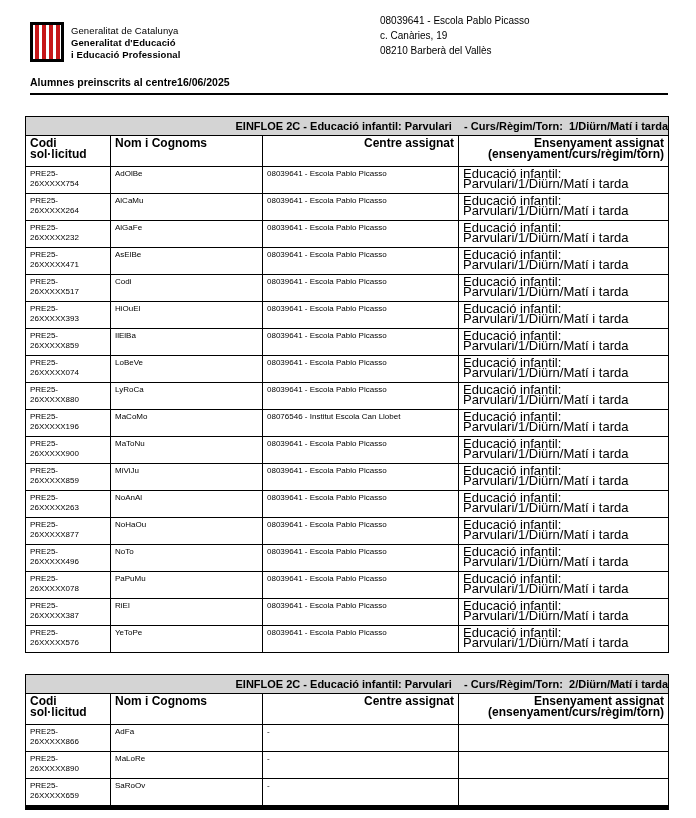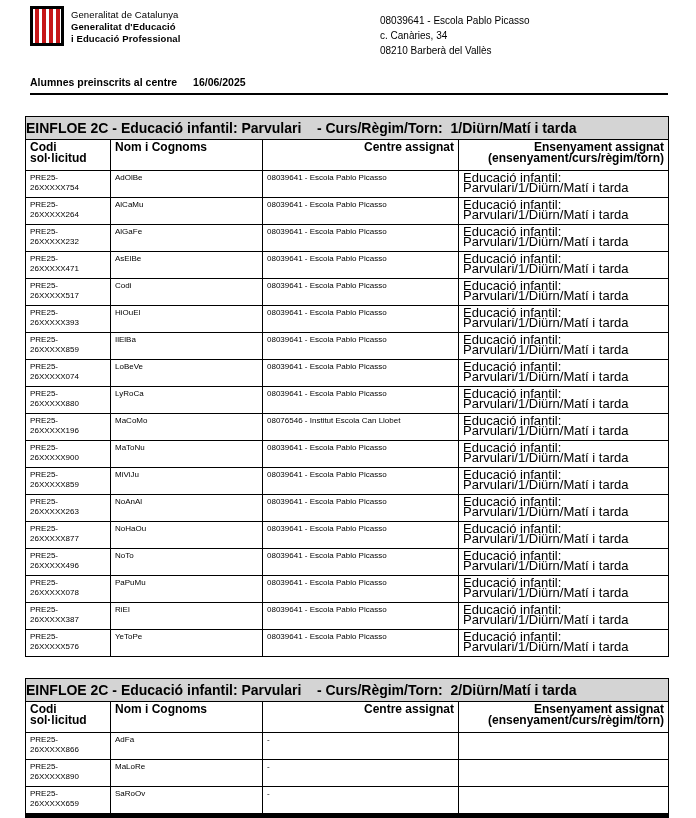--- a/index.html
+++ b/index.html
@@ -6,55 +6,55 @@
   .page {
     position:relative;
     width:696px; height:818px;
     background:#ffffff;
     font-family:"Liberation Sans", sans-serif;
     color:#000;
     overflow:hidden;
   }
   
   .doc-header { position:relative; height:58px; }
-  .org-block { position:absolute; left:30px; top:6px; display:flex; gap:7px; }
+  .org-block { position:absolute; left:30px; top:22px; display:flex; gap:7px; }
   .logo-mark {
     width:28px; height:34px;
     border:3px solid #000;
     background:linear-gradient(90deg,
       #fff 0 2px, #c61618 2px 6px,
       #fff 6px 9px, #c61618 9px 13px,
       #fff 13px 16px, #c61618 16px 20px,
       #fff 20px 23px, #c61618 23px 27px,
       #fff 27px 28px);
   }
   .org-lines { font-size:9.5px; line-height:12px; padding-top:3px; letter-spacing:.1px; }
   .org-line-2, .org-line-3 { font-weight:bold; }
   .school-block { position:absolute; left:380px; top:13px; font-size:10px; line-height:15px; }
   
   .titles { margin:18px 28px 0 30px; }
   .title-stage { font-weight:bold; font-size:10.5px; line-height:13px; }
   .title-list { font-weight:bold; font-size:10.5px; line-height:13px; margin-top:2px; }
-  .title-date { margin-left:16px; }
+  .title-date { margin-left:0; }
   .title-rule { height:2px; background:#000; border:none; margin:4px 0 0 0; }
   
   table.list-table {
     border-collapse:collapse; table-layout:fixed;
     width:643px; margin:21px 0 0 25px;
   }
   table.list-table th, table.list-table td { border:1px solid #000; }
   table.thick-bottom { border-bottom:5px solid #000; }
   col.c-codi   { width:85px; }
   col.c-nom    { width:152px; }
   col.c-centre { width:196px; }
   col.c-ens    { width:210px; }
   th.band {
     background:#d4d4d4;
-    font-size:14px; font-weight:bold;
-    text-align:left; padding:3px 0;
+    font-size:11px; font-weight:bold;
+    text-align:right; padding:3px 0;
     white-space:pre;
   }
   tr.cols th {
     font-size:12px; font-weight:bold;
     vertical-align:top; text-align:left;
     padding:2px 4px; height:26px; line-height:11px;
   }
   tr.cols th.th-centre, tr.cols th.th-ens { text-align:right; }
   td {
     font-size:8px; line-height:10px;
@@ -71,21 +71,21 @@
     <div class="org-block">
       <div class="logo-mark"></div>
       <div class="org-lines">
         <div class="org-line-1">Generalitat de Catalunya</div>
         <div class="org-line-2">Generalitat d'Educació</div>
         <div class="org-line-3">i Educació Professional</div>
       </div>
     </div>
     <div class="school-block">
       <div>08039641 - Escola Pablo Picasso</div>
-      <div>c. Canàries, 34</div>
+      <div>c. Canàries, 19</div>
       <div>08210 Barberà del Vallès</div>
     </div>
   </div>
 
   <div class="titles">
     <div class="title-list">
       <span>Alumnes preinscrits al centre</span><span class="title-date">16/06/2025</span>
     </div>
     <div class="title-rule"></div>
   </div>

